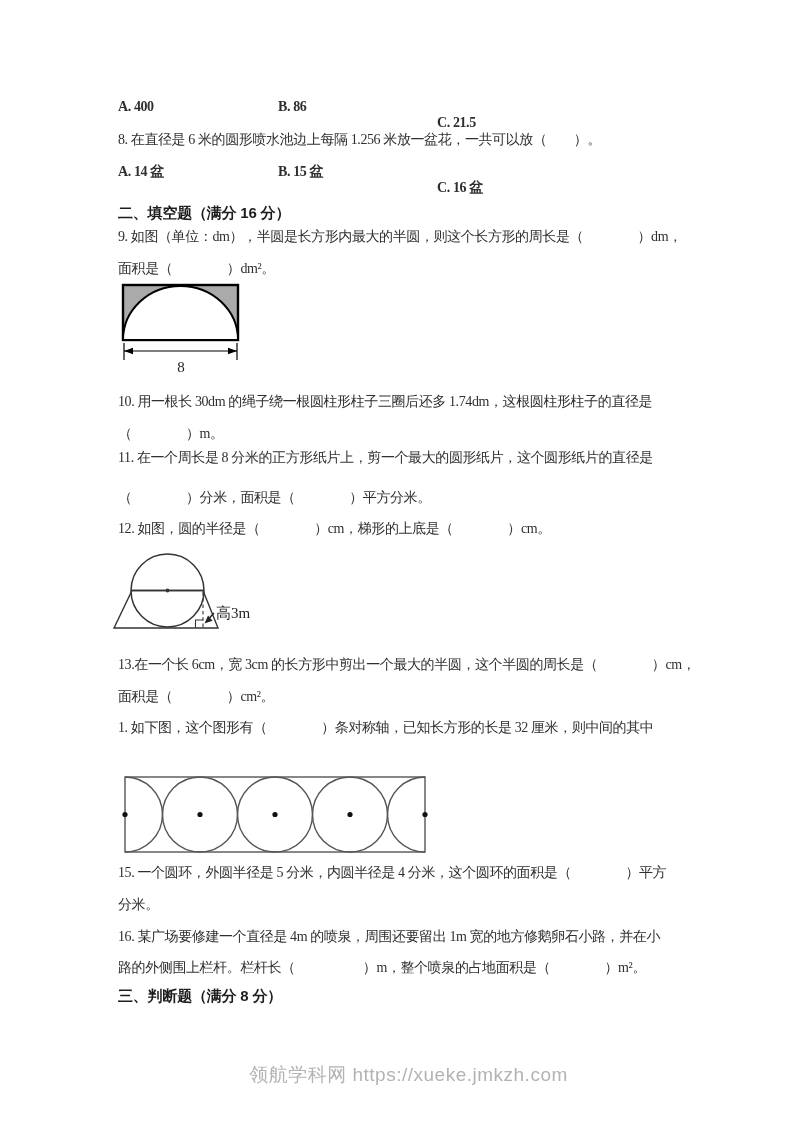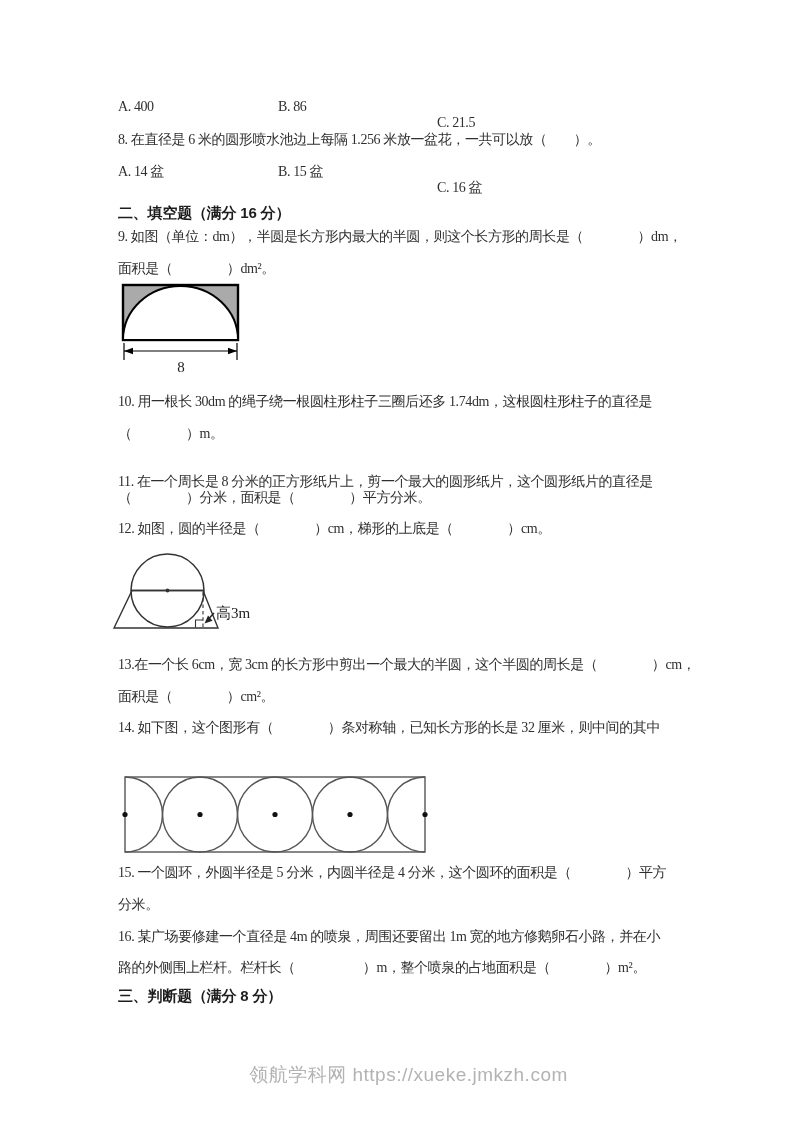--- a/index.html
+++ b/index.html
@@ -15,21 +15,21 @@
   .line {
     position: absolute;
     left: 118px;
     width: 600px;
     white-space: nowrap;
     font-size: 14px;
     letter-spacing: -0.4px;
     line-height: 20px;
     color: #2f2f2f;
   }
-  .opts { height: 20px; }
+  .opts { height: 20px; font-weight: bold; }
   .opt { position: absolute; top: 0; white-space: nowrap; }
   .opt.c1 { left: 0; }
   .opt.c2 { left: 160px; }
   .opt.c3 { left: 319px; margin-top: 16px; }
   .sec {
     font-weight: 700;
     font-size: 15px;
     letter-spacing: -0.2px;
     color: #1d1d1d;
     font-family: "Liberation Sans", "DejaVu Sans", sans-serif;
@@ -83,21 +83,21 @@
       <line x1="116" y1="60" x2="116" y2="77"></line>
       <polygon points="3,68 12,64.8 12,71.2" fill="#000000" stroke="none"></polygon>
       <polygon points="116,68 107,64.8 107,71.2" fill="#000000" stroke="none"></polygon>
     </g>
     <text x="60" y="89" font-size="15" text-anchor="middle">8</text>
   </svg>
 
   <div class="line" style="top:392px">10. 用一根长 30dm 的绳子绕一根圆柱形柱子三圈后还多 1.74dm，这根圆柱形柱子的直径是</div>
   <div class="line" style="top:424px">（　　　　）m。</div>
 
-  <div class="line" style="top:472px">11. 在一个周长是 8 分米的正方形纸片上，剪一个最大的圆形纸片，这个圆形纸片的直径是</div>
+  <div class="line" style="top:448px">11. 在一个周长是 8 分米的正方形纸片上，剪一个最大的圆形纸片，这个圆形纸片的直径是</div>
   <div class="line" style="top:488px">（　　　　）分米，面积是（　　　　）平方分米。</div>
 
   <div class="line" style="top:519px">12. 如图，圆的半径是（　　　　）cm，梯形的上底是（　　　　）cm。</div>
 
   <svg class="diagram" style="left:110px; top:548px" width="160" height="100" viewBox="0 0 160 100">
     <polygon points="22,42.5 93,42.5 108,80 4,80" fill="none" stroke="#333333" stroke-width="1.4"></polygon>
     <circle cx="57.5" cy="42.5" r="36.5" fill="none" stroke="#333333" stroke-width="1.5"></circle>
     <line x1="21" y1="42.5" x2="94" y2="42.5" stroke="#333333" stroke-width="1.6"></line>
     <circle cx="57.5" cy="42.5" r="1.9" fill="#333333"></circle>
     <line x1="93" y1="44" x2="93" y2="79" stroke="#333333" stroke-width="1.1" stroke-dasharray="3.5,2.8"></line>
@@ -105,21 +105,21 @@
     <g>
       <line x1="104" y1="65" x2="98.5" y2="71" stroke="#222222" stroke-width="1.4"></line>
       <polygon points="94.5,75.5 102.5,72.8 98,67.5" fill="#222222"></polygon>
     </g>
     <text x="106" y="70" font-size="15">高3m</text>
   </svg>
 
   <div class="line" style="top:655px">13.在一个长 6cm，宽 3cm 的长方形中剪出一个最大的半圆，这个半圆的周长是（　　　　）cm，</div>
   <div class="line" style="top:687px">面积是（　　　　）cm²。</div>
 
-  <div class="line" style="top:718px">14. 如下图，这个图形有（　　　　）条对称轴，已知长方形的长是 32 厘米，则中间的其中</div>
+  <div class="line" style="top:718px">1. 如下图，这个图形有（　　　　）条对称轴，已知长方形的长是 32 厘米，则中间的其中</div>
 
   <svg class="diagram" style="left:121px; top:776px" width="308" height="78" viewBox="0 0 308 78">
     <rect x="4" y="1" width="300" height="75" fill="none" stroke="#555555" stroke-width="1.4"></rect>
     <g fill="none" stroke="#555555" stroke-width="1.4">
       <circle cx="79" cy="38.5" r="37.5"></circle>
       <circle cx="154" cy="38.5" r="37.5"></circle>
       <circle cx="229" cy="38.5" r="37.5"></circle>
       <path d="M 4,1 A 37.5,37.5 0 0 1 4,76"></path>
       <path d="M 304,1 A 37.5,37.5 0 0 0 304,76"></path>
     </g>

